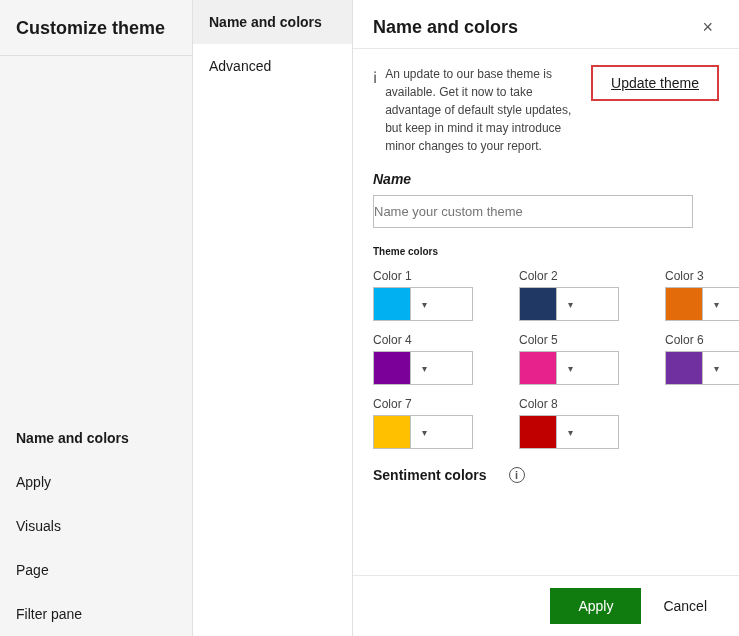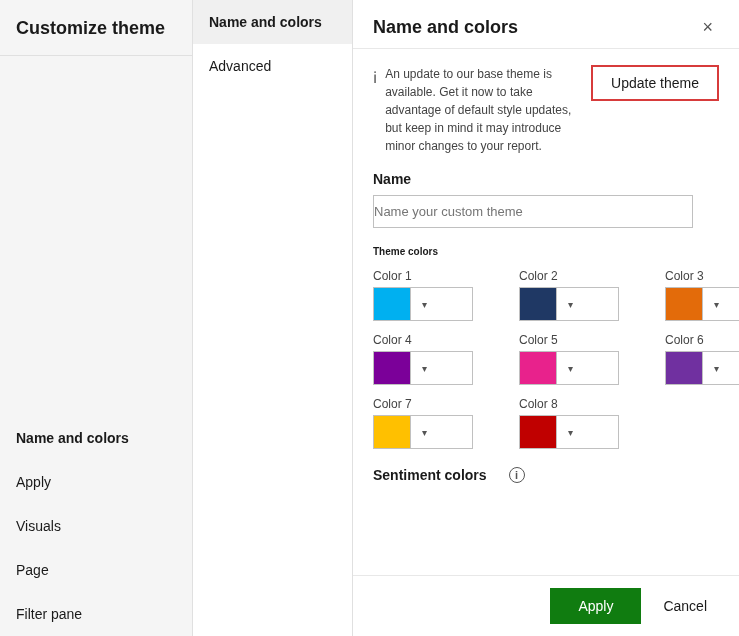--- a/index.html
+++ b/index.html
@@ -117,28 +117,30 @@
       background: #ffffff;
       border: 2px solid #d73b3b;
       color: #1a1a1a;
       padding: 8px 18px;
       cursor: pointer;
       font-size: 14px;
       font-weight: 500;
       white-space: nowrap;
       flex-shrink: 0;
       align-self: flex-start;
+      text-decoration: underline;
     }
 
     
     .section-label {
       font-size: 14px;
       font-weight: 600;
       color: #1a1a1a;
       margin-bottom: 8px;
+      font-style: italic;
     }
     .name-input {
       width: 100%;
       max-width: 320px;
       padding: 8px 0;
       border: 1px solid #c0c0c0;
       font-size: 13px;
       color: #3b82f6;
       outline: none;
       margin-bottom: 18px;

